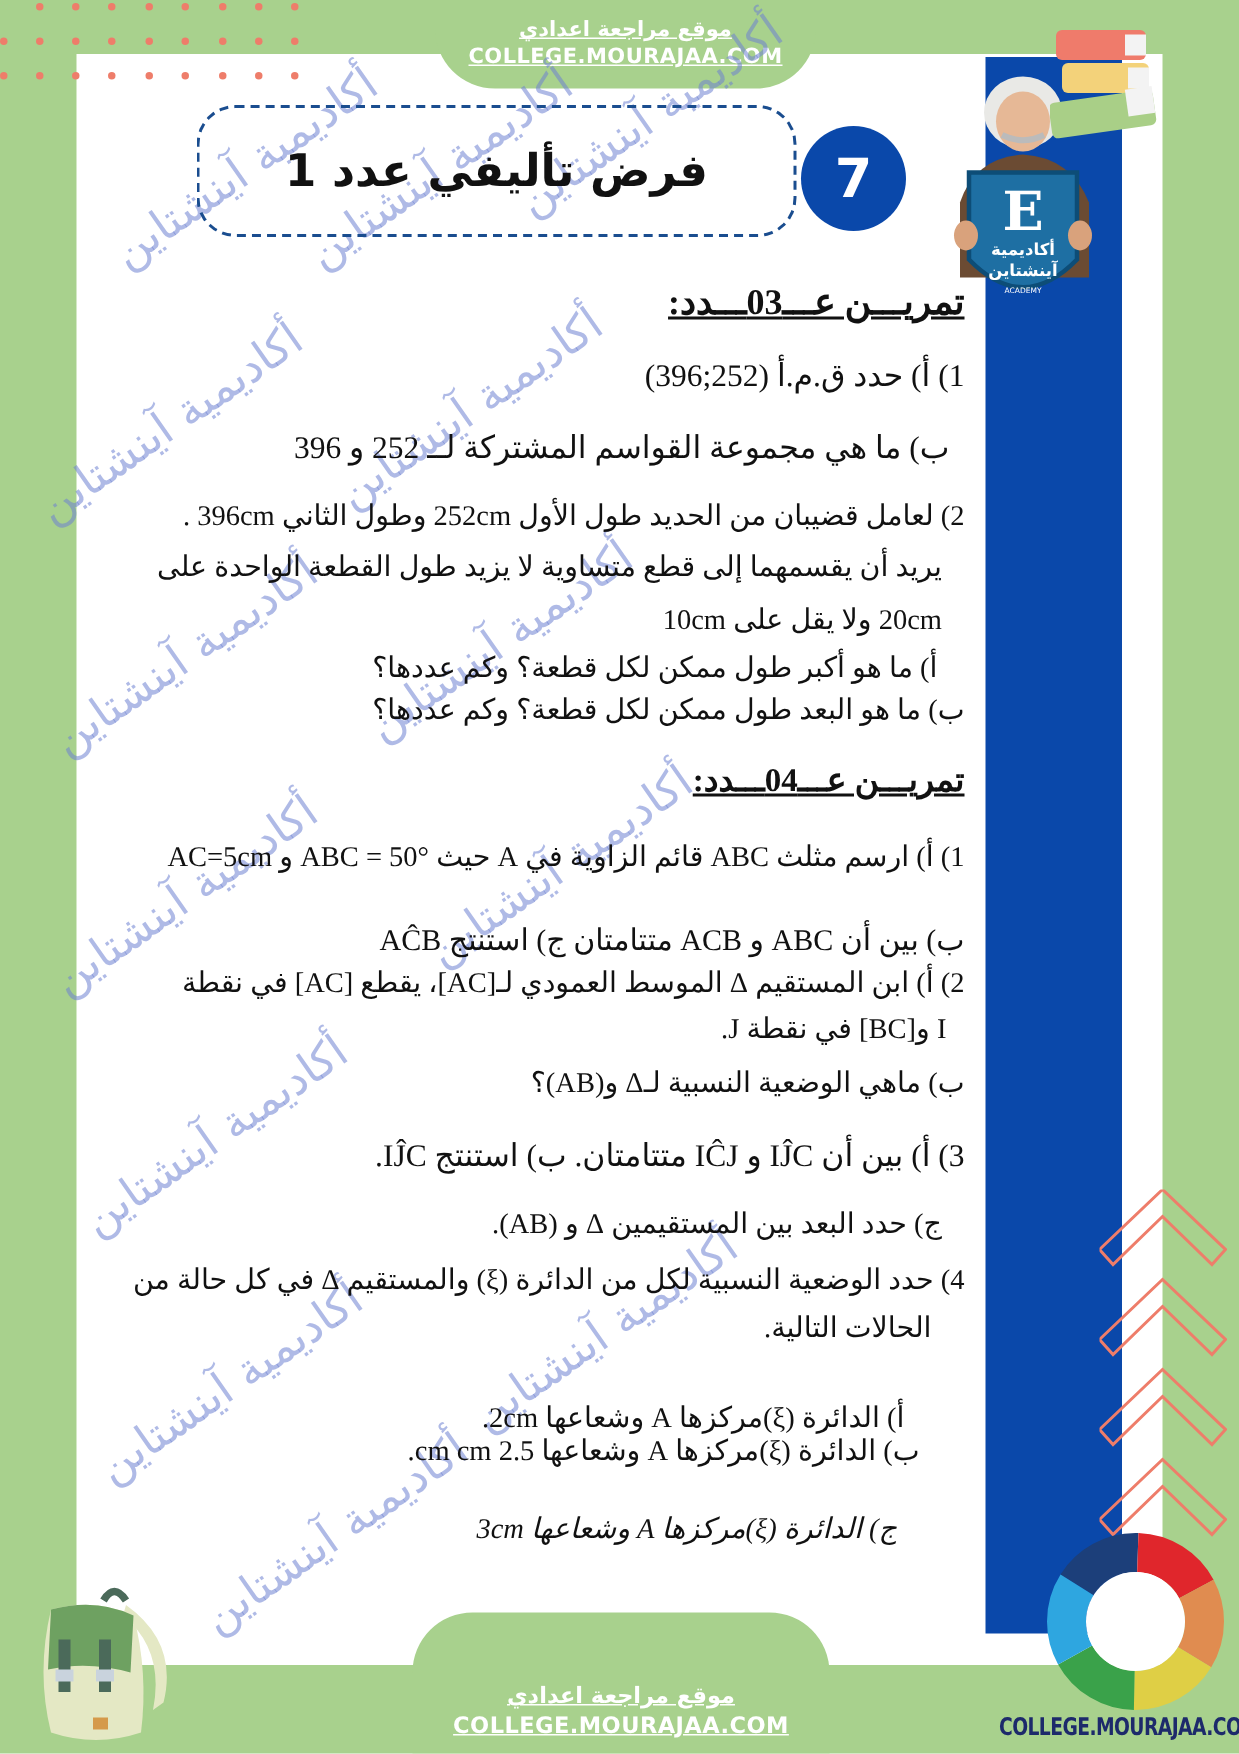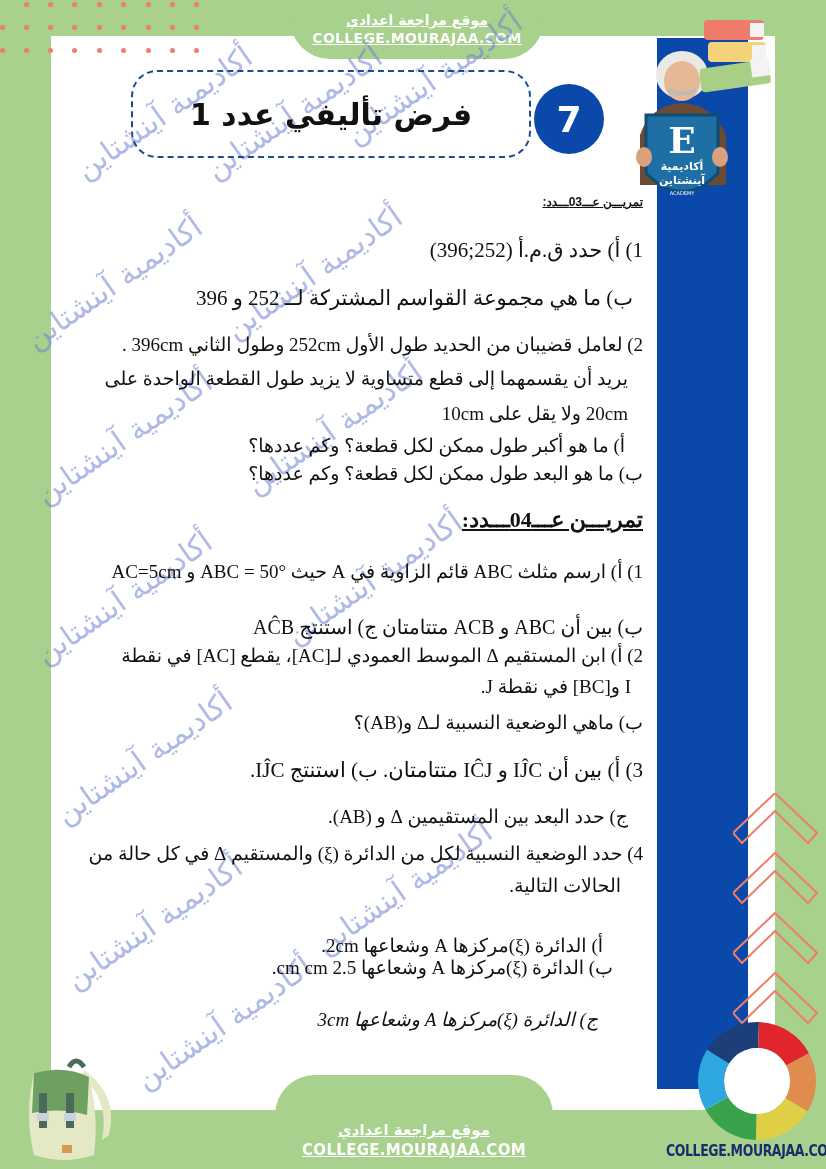--- a/index.html
+++ b/index.html
@@ -27,21 +27,21 @@
       border-radius: 26px; display: flex; align-items: center; justify-content: center; direction: rtl; background: transparent; }
     .title-text { font-family: "DejaVu Sans", sans-serif; font-weight: bold; font-size: 30px; color: #111; }
     .num-circle { position: absolute; left: 534px; top: 84px; width: 70px; height: 70px; border-radius: 50%; background: #0a48aa;
       color: #fff; font-family: "DejaVu Sans", sans-serif; font-weight: bold; font-size: 36px; display: flex; align-items: center; justify-content: center; }
 
     .watermark { position: absolute; color: rgba(110,130,210,0.55); font-family: "DejaVu Sans", sans-serif; font-size: 30px;
       white-space: nowrap; direction: rtl; transform-origin: center; pointer-events: none; }
 
     .content { position: absolute; right: 183px; direction: rtl; color: #111; white-space: nowrap; }
     .line { position: absolute; right: 0; font-size: 20px; line-height: 24px; }
-    .heading { font-family: Liberation Sans, sans-serif; font-weight: bold; font-size: 12px; text-decoration: underline; }
+    .heading { font-family: Liberation Serif, serif; font-weight: bold; font-size: 24px; text-decoration: underline; }
     .heading2 { font-family: Liberation Serif, serif; font-weight: bold; font-size: 22px; text-decoration: underline; }
     .it { font-style: italic; }
 
     .einstein { position: absolute; left: 630px; top: 45px; width: 110px; height: 165px; }
     .books { position: absolute; left: 700px; top: 18px; width: 80px; height: 75px; }
     .chevrons { position: absolute; left: 733px; top: 793px; width: 85px; height: 250px; }
     .wheel { position: absolute; left: 697px; top: 1022px; width: 120px; height: 118px; }
     .backpack { position: absolute; left: 14px; top: 1055px; width: 100px; height: 110px; }
     .wheel-url { position: absolute; left: 666px; top: 1143px; width: 150px; font-family: "DejaVu Sans", sans-serif; font-weight: bold;
       font-size: 12.5px; color: #1d2a6b; letter-spacing: -0.4px; transform: scaleY(1.3); }

